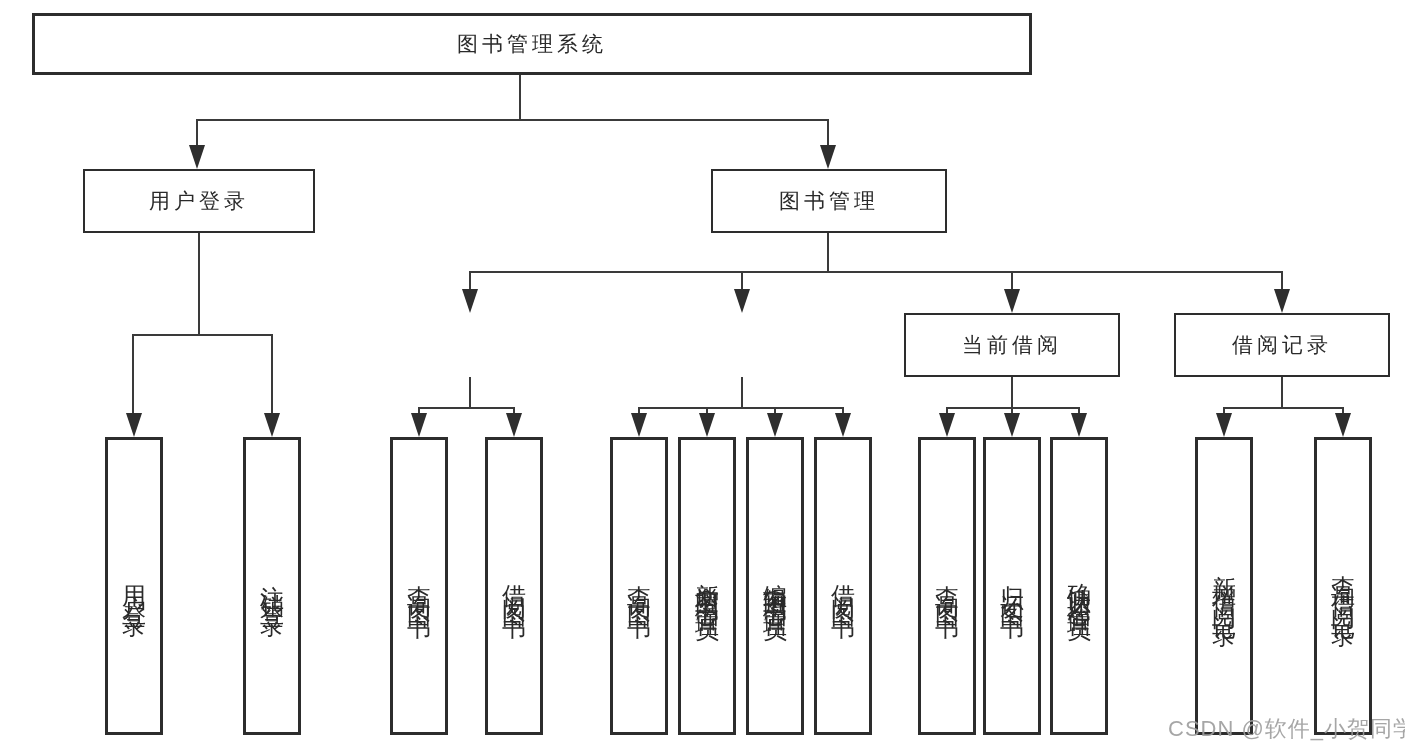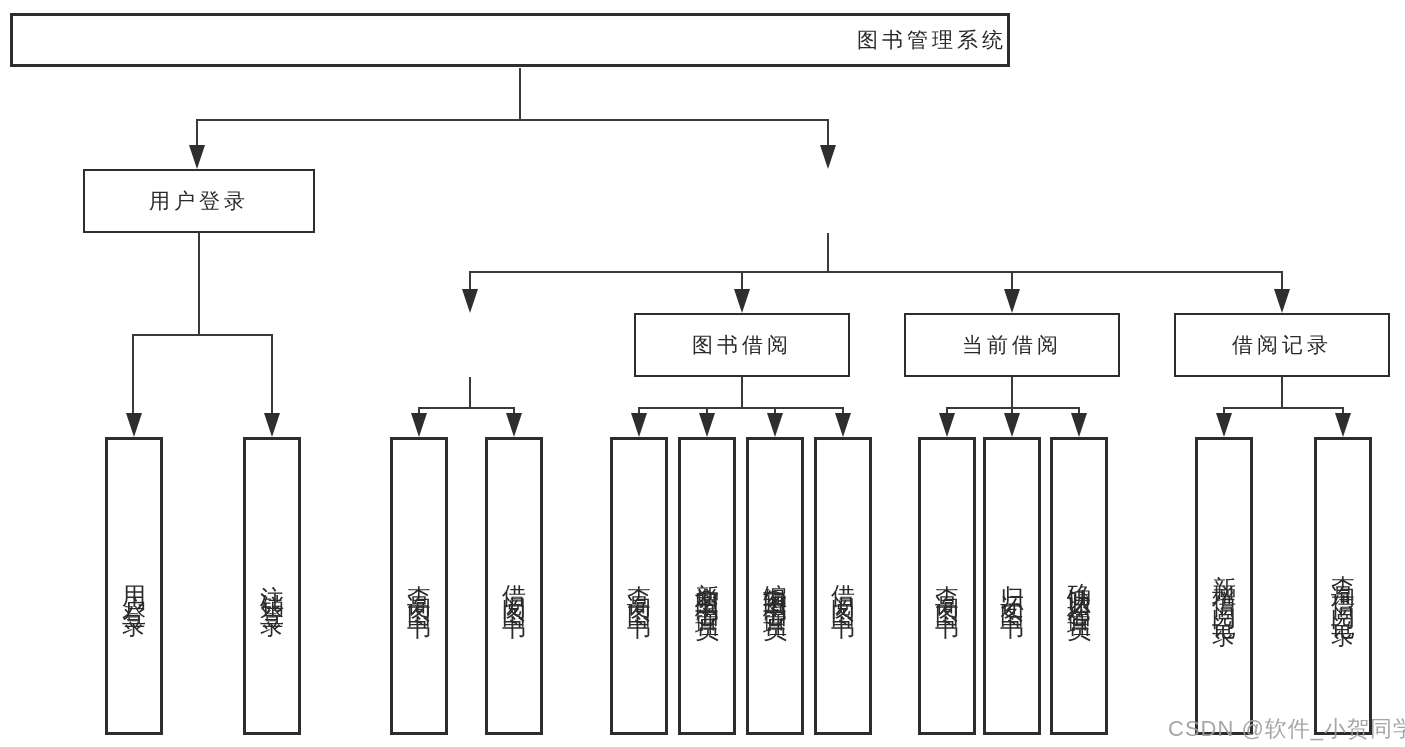--- a/index.html
+++ b/index.html
@@ -52,31 +52,31 @@
     color:rgba(158,158,158,0.92);
     white-space:nowrap;
     z-index:5;
   }
 </style>
 </head>
 <body>
 
 <div id="canvas">
 
-  <div class="box root" style="left:10px;top:13px;width:1000px;height:54px;justify-content:flex-end;">
+  <div class="box root" style="left:32px;top:13px;width:1000px;height:62px;">
     <span>图书管理系统</span>
   </div>
 
   <div class="box" style="left:83px;top:169px;width:232px;height:64px;">
     <span>用户登录</span>
   </div>
+  <div class="box" style="left:711px;top:169px;width:236px;height:64px;">
+    <span>图书管理</span>
+  </div>
 
-  <div class="box" style="left:634px;top:313px;width:216px;height:64px;">
-    <span>图书借阅</span>
-  </div>
   <div class="box" style="left:904px;top:313px;width:216px;height:64px;">
     <span>当前借阅</span>
   </div>
   <div class="box" style="left:1174px;top:313px;width:216px;height:64px;">
     <span>借阅记录</span>
   </div>
 
   <div class="box leaf" style="left:105px;top:437px;width:58px;height:298px;">
     <span class="leaf-text">用户登录</span>
   </div>

